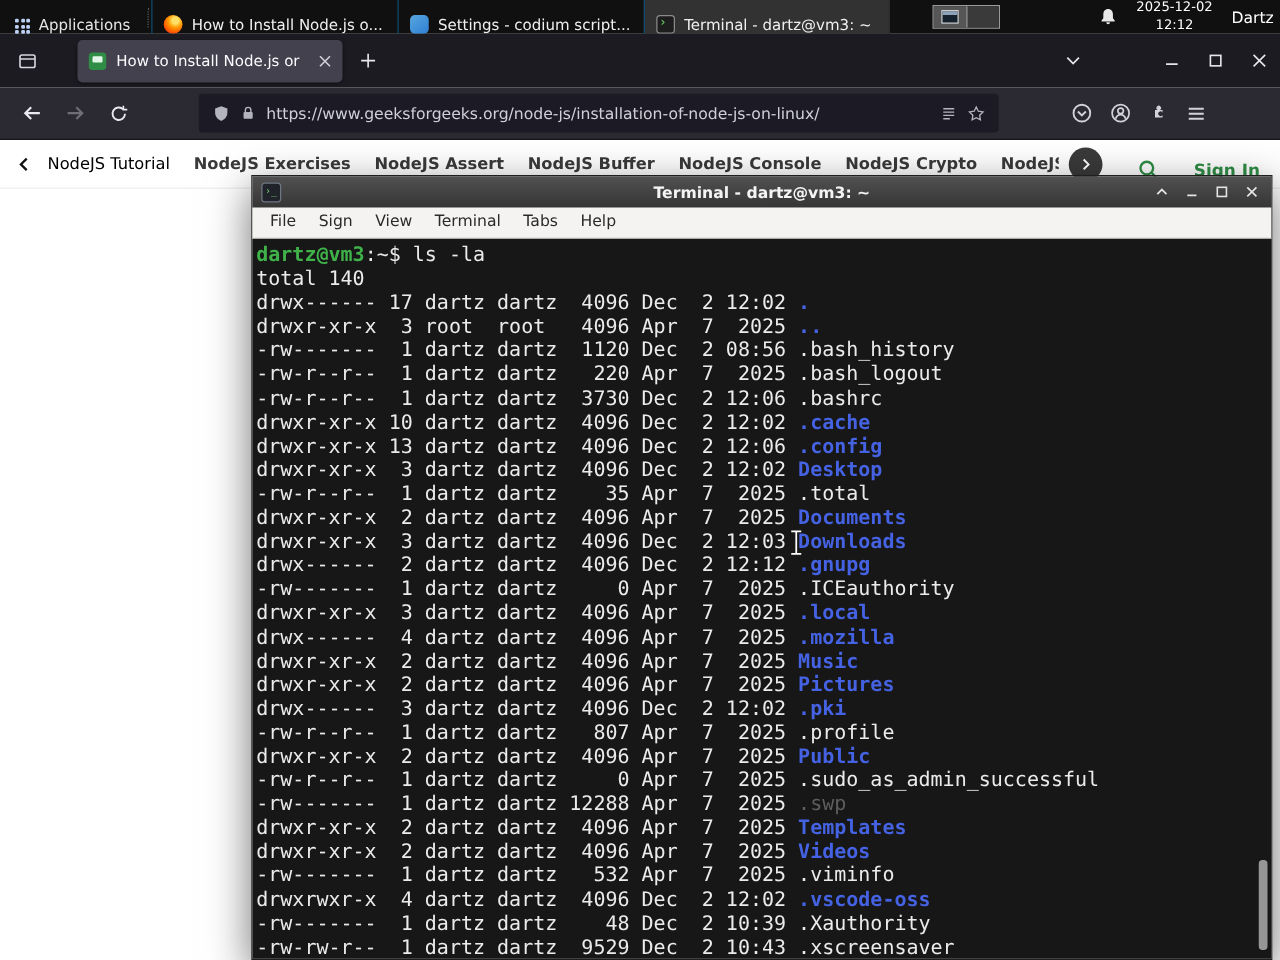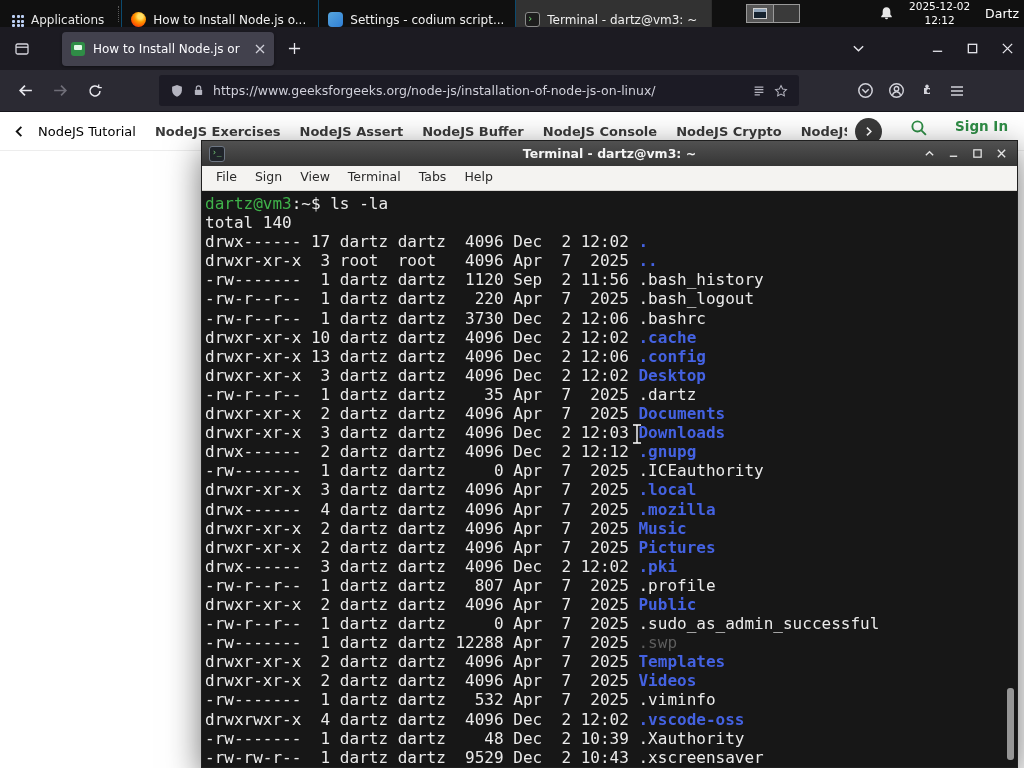--- a/index.html
+++ b/index.html
@@ -54,40 +54,40 @@
   .urlbar{margin-left:44px;width:640px;height:31px;background:#1c1b25;border-radius:3px;display:flex;align-items:center;gap:8px;padding:0 11px;color:#b9b9c3;font-size:12.5px}
   .url-text{flex:1;color:#d0d0da;white-space:nowrap;overflow:hidden}
   .urlic{color:#b4b4bf;flex:0 0 auto}
   .toolbar-right{display:flex;align-items:center;gap:14px;margin-left:58px;color:#d2d2da}
 
   
   .sitenav{position:absolute;left:0;top:112px;width:100%;height:39px;background:#fff;display:flex;align-items:center;font-size:13px;font-weight:600;color:#3a3a3a;z-index:5;border-bottom:1px solid #ededed}
   .sn-chevL{margin:0 12px 0 13px;color:#111}
   .sn-items{display:flex;gap:19px;white-space:nowrap;overflow:hidden;flex:1}
   .sn-item:first-child{color:#000;font-weight:400}
-  .sn-right{display:flex;align-items:flex-start;gap:27px;padding:0 16px 0 8px;flex:0 0 auto}
+  .sn-right{display:flex;align-items:flex-end;gap:27px;padding:0 16px 0 8px;flex:0 0 auto}
   .sn-circle{width:27px;height:27px;border-radius:50%;background:#3a3a3a;color:#fff;display:flex;align-items:center;justify-content:center}
   .sn-search{color:var(--gfg-green)}
   .sn-signin{color:var(--gfg-green);font-weight:600;font-size:13.5px}
 
   .page{position:absolute;left:0;top:151px;width:100%;height:617px;background:#fff;z-index:1}
 
   
   .terminal{position:absolute;left:201px;top:140px;width:817px;height:628px;z-index:10;display:flex;flex-direction:column;box-shadow:0 10px 32px rgba(0,0,0,.55);border:1px solid #1f1f1f}
   .t-titlebar{position:relative;height:25px;background:linear-gradient(#515151,#353535);display:flex;align-items:center;flex:0 0 auto}
   .t-title{position:absolute;left:0;right:0;text-align:center;color:#f4f4f4;font-size:12.5px;font-weight:700}
   .t-appicon{margin-left:7px;z-index:2;width:16px;height:16px;background:#20242a;border:1px solid #6d7683;border-radius:3px;position:relative;flex:0 0 auto}
   .t-appicon::after{content:"›_";position:absolute;left:2px;top:1px;font-size:8px;color:#7cd67c;font-family:"DejaVu Sans Mono",monospace}
   .t-btns{margin-left:auto;z-index:2;display:flex;align-items:center;gap:9px;padding-right:8px;color:#e4e4e4}
   .t-btn{width:15px;height:15px;display:flex;align-items:center;justify-content:center}
   .t-menubar{height:25px;background:#f4f3f1;border-bottom:1px solid #d8d6d2;display:flex;align-items:flex-start;gap:2px;padding:0 6px;font-size:12.5px;color:#2a2a2a;flex:0 0 auto}
   .t-menu{padding:3px 8px;border-radius:2px}
   .t-body{flex:1;background:var(--term-bg);padding:3px 0 0 3px;font-family:"DejaVu Sans Mono",monospace;font-size:16px;line-height:19.1px;color:var(--term-fg);overflow:hidden}
   .tline{white-space:pre}
-  .c-prompt{color:var(--c-prompt);font-weight:400}
+  .c-prompt{color:var(--c-prompt);font-weight:700}
   .c-dir{color:var(--c-dir);font-weight:700}
   .c-dim{color:var(--c-dim)}
   .t-scroll{position:absolute;right:3px;bottom:7px;width:7px;height:72px;background:#969696;border-radius:3px;z-index:12}
 
   .ibeam{position:absolute;left:630px;top:423px;z-index:40}
 </style>
 </head>
 <body>
 
 <div class="screen">
@@ -321,27 +321,27 @@
         <span class="t-menu">View</span>
         <span class="t-menu">Terminal</span>
         <span class="t-menu">Tabs</span>
         <span class="t-menu">Help</span>
       </div>
     <div class="t-body">
         <div class="tline"><span class="c-prompt">dartz@vm3</span><span>:~$ ls -la</span></div>
         <div class="tline">total 140</div>
         <div class="tline"><span>drwx------ 17 dartz dartz  4096 Dec  2 12:02 </span><span class="c-dir">.</span></div>
         <div class="tline"><span>drwxr-xr-x  3 root  root   4096 Apr  7  2025 </span><span class="c-dir">..</span></div>
-        <div class="tline"><span>-rw-------  1 dartz dartz  1120 Sep  2 11:56 </span><span>.bash_history</span></div>
+        <div class="tline"><span>-rw-------  1 dartz dartz  1120 Dec  2 08:56 </span><span>.bash_history</span></div>
         <div class="tline"><span>-rw-r--r--  1 dartz dartz   220 Apr  7  2025 </span><span>.bash_logout</span></div>
         <div class="tline"><span>-rw-r--r--  1 dartz dartz  3730 Dec  2 12:06 </span><span>.bashrc</span></div>
         <div class="tline"><span>drwxr-xr-x 10 dartz dartz  4096 Dec  2 12:02 </span><span class="c-dir">.cache</span></div>
         <div class="tline"><span>drwxr-xr-x 13 dartz dartz  4096 Dec  2 12:06 </span><span class="c-dir">.config</span></div>
         <div class="tline"><span>drwxr-xr-x  3 dartz dartz  4096 Dec  2 12:02 </span><span class="c-dir">Desktop</span></div>
-        <div class="tline"><span>-rw-r--r--  1 dartz dartz    35 Apr  7  2025 </span><span>.dartz</span></div>
+        <div class="tline"><span>-rw-r--r--  1 dartz dartz    35 Apr  7  2025 </span><span>.total</span></div>
         <div class="tline"><span>drwxr-xr-x  2 dartz dartz  4096 Apr  7  2025 </span><span class="c-dir">Documents</span></div>
         <div class="tline"><span>drwxr-xr-x  3 dartz dartz  4096 Dec  2 12:03 </span><span class="c-dir">Downloads</span></div>
         <div class="tline"><span>drwx------  2 dartz dartz  4096 Dec  2 12:12 </span><span class="c-dir">.gnupg</span></div>
         <div class="tline"><span>-rw-------  1 dartz dartz     0 Apr  7  2025 </span><span>.ICEauthority</span></div>
         <div class="tline"><span>drwxr-xr-x  3 dartz dartz  4096 Apr  7  2025 </span><span class="c-dir">.local</span></div>
         <div class="tline"><span>drwx------  4 dartz dartz  4096 Apr  7  2025 </span><span class="c-dir">.mozilla</span></div>
         <div class="tline"><span>drwxr-xr-x  2 dartz dartz  4096 Apr  7  2025 </span><span class="c-dir">Music</span></div>
         <div class="tline"><span>drwxr-xr-x  2 dartz dartz  4096 Apr  7  2025 </span><span class="c-dir">Pictures</span></div>
         <div class="tline"><span>drwx------  3 dartz dartz  4096 Dec  2 12:02 </span><span class="c-dir">.pki</span></div>
         <div class="tline"><span>-rw-r--r--  1 dartz dartz   807 Apr  7  2025 </span><span>.profile</span></div>

